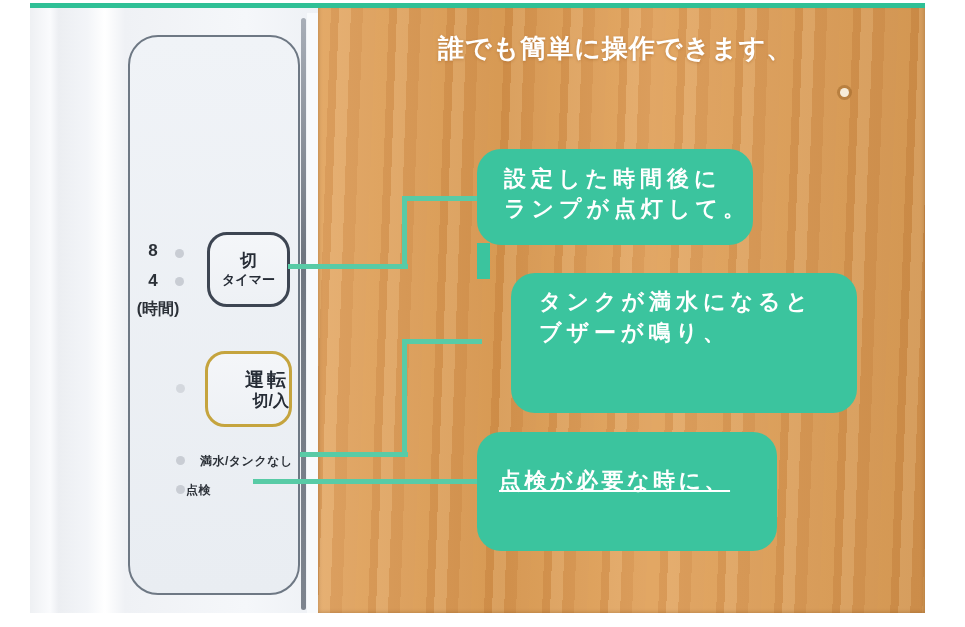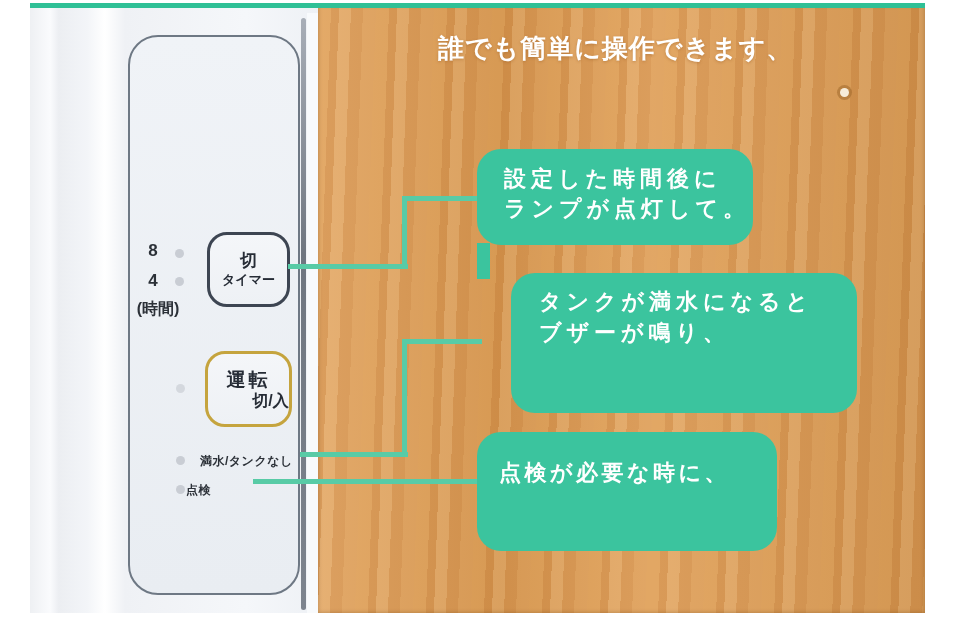--- a/index.html
+++ b/index.html
@@ -30,21 +30,21 @@
     border-radius:30px;background:linear-gradient(180deg,#f0f3f7,#e9edf2);}
   .pl{position:absolute;color:#2c3138;font-weight:bold;}
   .lamp{position:absolute;width:9px;height:9px;border-radius:50%;background:#c9cdd4;}
   .num{font-size:17px;width:26px;text-align:center;}
   .hour{font-size:16px;width:52px;text-align:center;font-weight:bold;color:#2c3138;}
   .pbtn{position:absolute;border-radius:20px;background:linear-gradient(180deg,#f4f6f9,#eef1f5);
     display:flex;flex-direction:column;align-items:center;justify-content:center;color:#262c36;font-weight:bold;}
   .btn-timer{left:77px;top:195px;width:83px;height:75px;border:3px solid #3d4552;}
   .btn-timer .l1{font-size:17px;line-height:20px;}
   .btn-timer .l2{font-size:13px;line-height:18px;}
-  .btn-power{left:75px;top:314px;width:87px;height:76px;border:3px solid var(--gold);}
+  .btn-power{left:75px;top:314px;width:87px;height:76px;border:3px solid var(--gold);align-items:flex-end;}
   .btn-power .l1{font-size:19px;letter-spacing:3px;line-height:23px;}
   .btn-power .l2{font-size:16px;line-height:20px;margin-left:44px;}
   .lamp-label{font-size:12px;letter-spacing:0.5px;}
 
   
   .wood{position:absolute;left:288px;top:5px;width:607px;height:608px;
     background:
       linear-gradient(90deg,rgba(255,255,255,.10) 0%,rgba(0,0,0,.04) 30%,rgba(255,255,255,.08) 55%,rgba(0,0,0,.06) 100%),
       repeating-linear-gradient(92deg,#e0a057 0 13px,#d6924a 13px 21px,#e3a763 21px 33px,#d8954e 33px 45px,#df9f58 45px 58px);
     box-shadow:inset 0 -3px 4px rgba(90,50,10,.35);}
@@ -57,21 +57,21 @@
 
   
   .conn{position:absolute;background:var(--line-green);}
 
   
   .callout{position:absolute;background:var(--green);border-radius:24px;color:#ffffff;font-weight:bold;
     font-size:22px;letter-spacing:5px;}
   .co1{left:447px;top:146px;width:276px;height:96px;padding:15px 0 0 27px;line-height:30px;}
   .co-link{position:absolute;left:447px;top:240px;width:13px;height:36px;background:var(--green);}
   .co2{left:447px;top:270px;width:346px;height:140px;padding:13px 0 0 28px;line-height:31px;margin-left:34px;}
-  .co3{left:447px;top:429px;width:300px;height:119px;padding:25px 0 0 22px;line-height:31px;letter-spacing:3.5px;}
+  .co3{left:447px;top:429px;width:300px;height:119px;padding:33px 0 0 22px;line-height:31px;letter-spacing:3.5px;text-decoration:underline;}
 </style>
 </head>
 <body>
 
 <div class="screen">
   <div class="photo">
 
     <div class="topbar"></div>
 
     <div class="wood">

